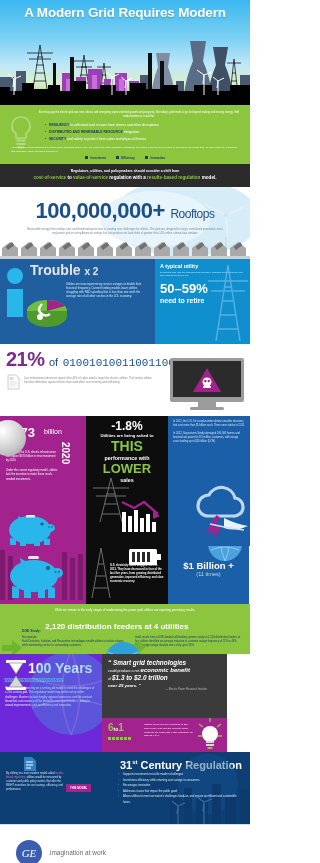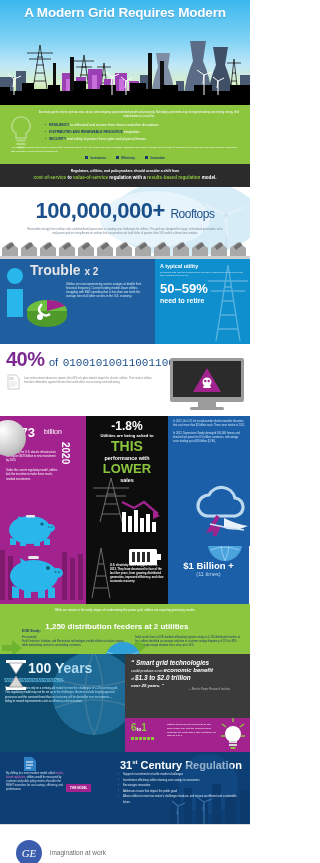--- a/index.html
+++ b/index.html
@@ -123,21 +123,21 @@
   .doe .hd { font-size:3.4px; color:#1b3a6b; font-weight:bold; display:inline-block; vertical-align:bottom;
              padding-left:22px;}
   .doe .hdline { font-size:8px; color:#ffffff; font-weight:bold; display:inline-block; line-height:10px;}
   .doe .hdrow { white-space:nowrap; }
   .doe .cols { display:flex; gap:6px; margin:3px 8px 0 22px;}
   .doe .col { flex:1; font-size:2.6px; line-height:4px; color:#1b3a6b;}
   .globe2 { position:absolute; left:100px; bottom:-16px; width:46px; height:36px;}
 
   
   .yrow { display:flex; height:98px; }
-  .y1 { width:125px; background:#0c4a6e; position:relative; overflow:hidden; color:#fff;}
+  .y1 { width:102px; background:#6d28d9; position:relative; overflow:hidden; color:#fff;}
   .y1 .ttl { font-size:14px; font-weight:bold; padding:6px 0 0 28px; color:#eaf6fd; line-height:16px;}
   .hourglass { position:absolute; left:5px; top:6px; width:22px; height:30px;}
   .dollars { font-size:5.5px; color:#63b8e2; letter-spacing:-.6px; padding-left:4px; margin-top:1px;
              white-space:nowrap; overflow:hidden;}
   .y1 .p { font-size:2.7px; line-height:4.3px; margin:4px 6px 0 5px; color:#e2f2fb;}
   .y2 { width:125px; background:#3b3b3b; position:relative; overflow:hidden; color:#fff;}
   .y2 .q { margin:5px 6px 0 6px; }
   .y2 .q .l1 { font-size:6.4px; font-weight:bold; font-style:italic; line-height:8px;}
   .y2 .q .l2 { font-size:3.6px; line-height:6px;}
   .y2 .q .l2 i { font-size:6px; font-weight:bold; font-style:italic;}
@@ -390,21 +390,21 @@
       </svg>
       <div class="ttl">A typical utility</div>
       <div class="body">is working with half the transformers and three-quarters of its poles beyond their designed service life.</div>
       <div class="pct">50–59%</div>
       <div class="retire">need to retire</div>
     </div>
   </div>
 
   <div class="cyber">
     <div class="hl">
-      <span class="n">40%</span>
+      <span class="n">21%</span>
       <span class="of">of</span>
       <span class="bits">010010100110011001101</span>
     </div>
     <svg class="doc" viewBox="0 0 13 16">
       <path d="M1 1 h8 l3 3 v11 h-11 z" fill="#fff" stroke="#c0c0c0" stroke-width=".8"></path>
       <rect x="2.5" y="3" width="4" height="3" fill="#dcdcdc"></rect>
       <g stroke="#d4d4d4" stroke-width=".7">
           <path d="M2.5 8 H10 M2.5 10 H10 M2.5 12 H8"></path>
         </g>
     </svg>
@@ -524,21 +524,21 @@
       </svg>
       <div class="big">$1 Billion +</div>
       <div class="sm">(11 times)</div>
     </div>
   </div>
 
   <div class="doe">
     <div class="top">While we remain in the early stages of modernizing the power grid, utilities are reporting promising results.</div>
     <div class="hdrow">
       <span class="hd">DOE Study:</span>
-      <span class="hdline">1,250 distribution feeders at 2 utilities</span>
+      <span class="hdline">2,120 distribution feeders at 4 utilities</span>
     </div>
     <div class="cols">
       <div class="col">
         <div>For example:</div>
         <div>Fault Detection, Isolation, and Restoration technologies enable utilities to isolate outages while maintaining service to surrounding customers.</div>
       </div>
       <div class="col w">
         <div>Initial results from a DOE-funded self-healing systems study on 1,250 distribution feeders at four utilities identified an average reduction in customer outage frequency of 11% to 49%. The average outage duration was cut by up to 56%.</div>
       </div>
     </div>

